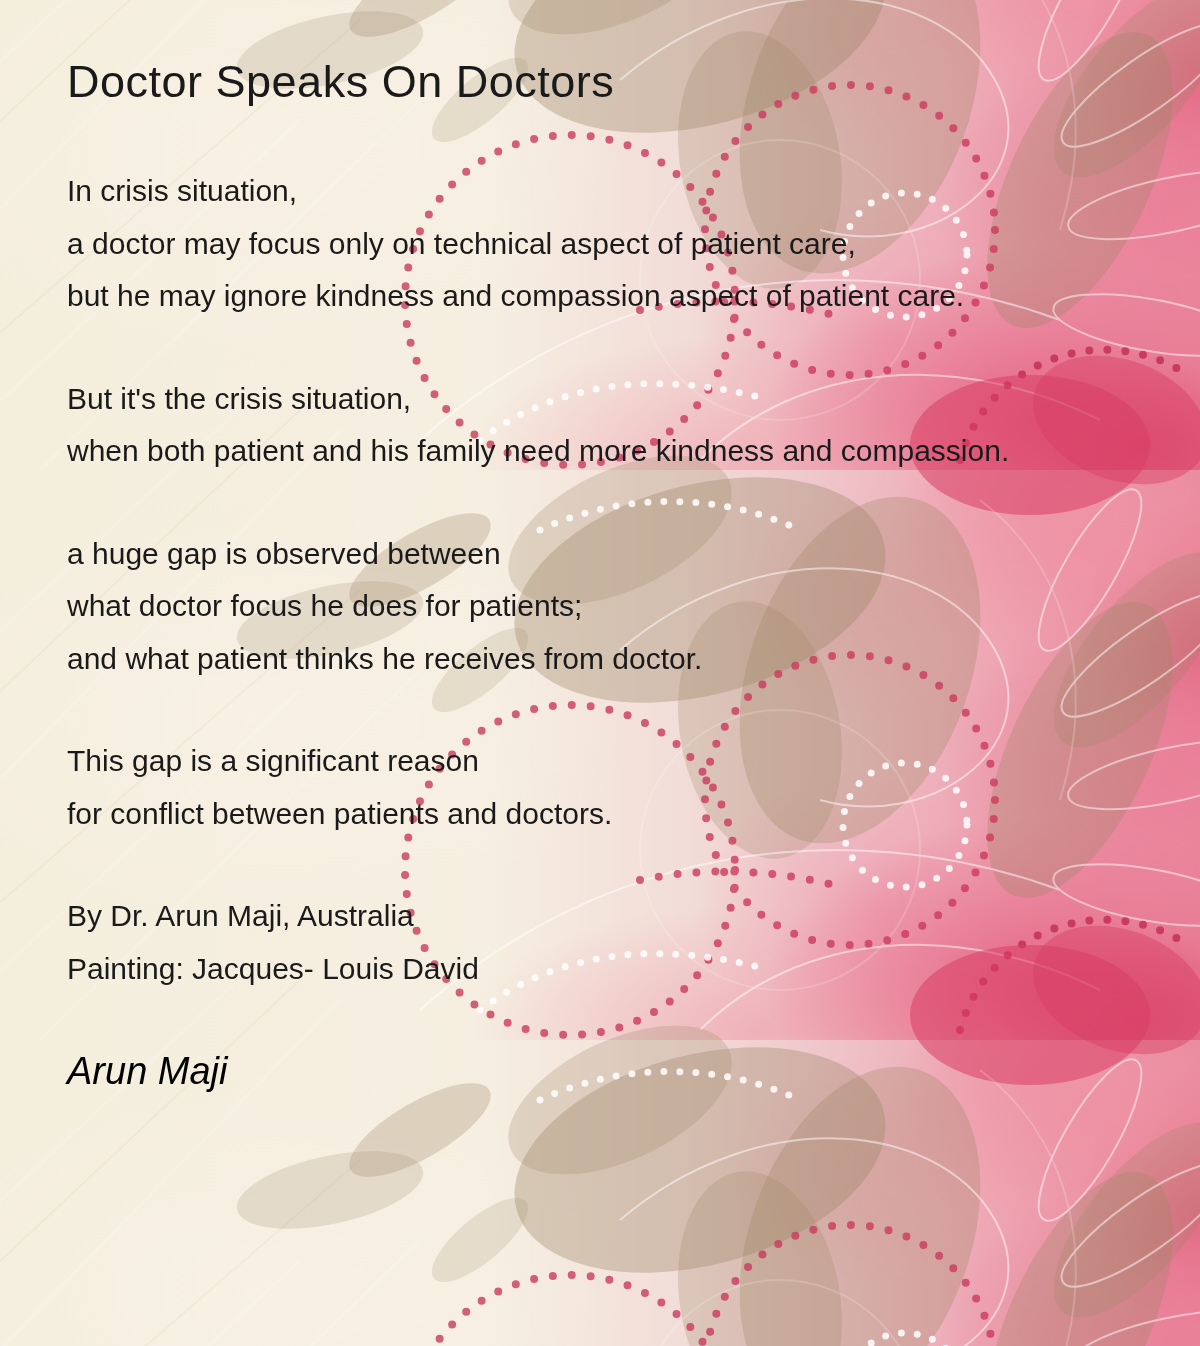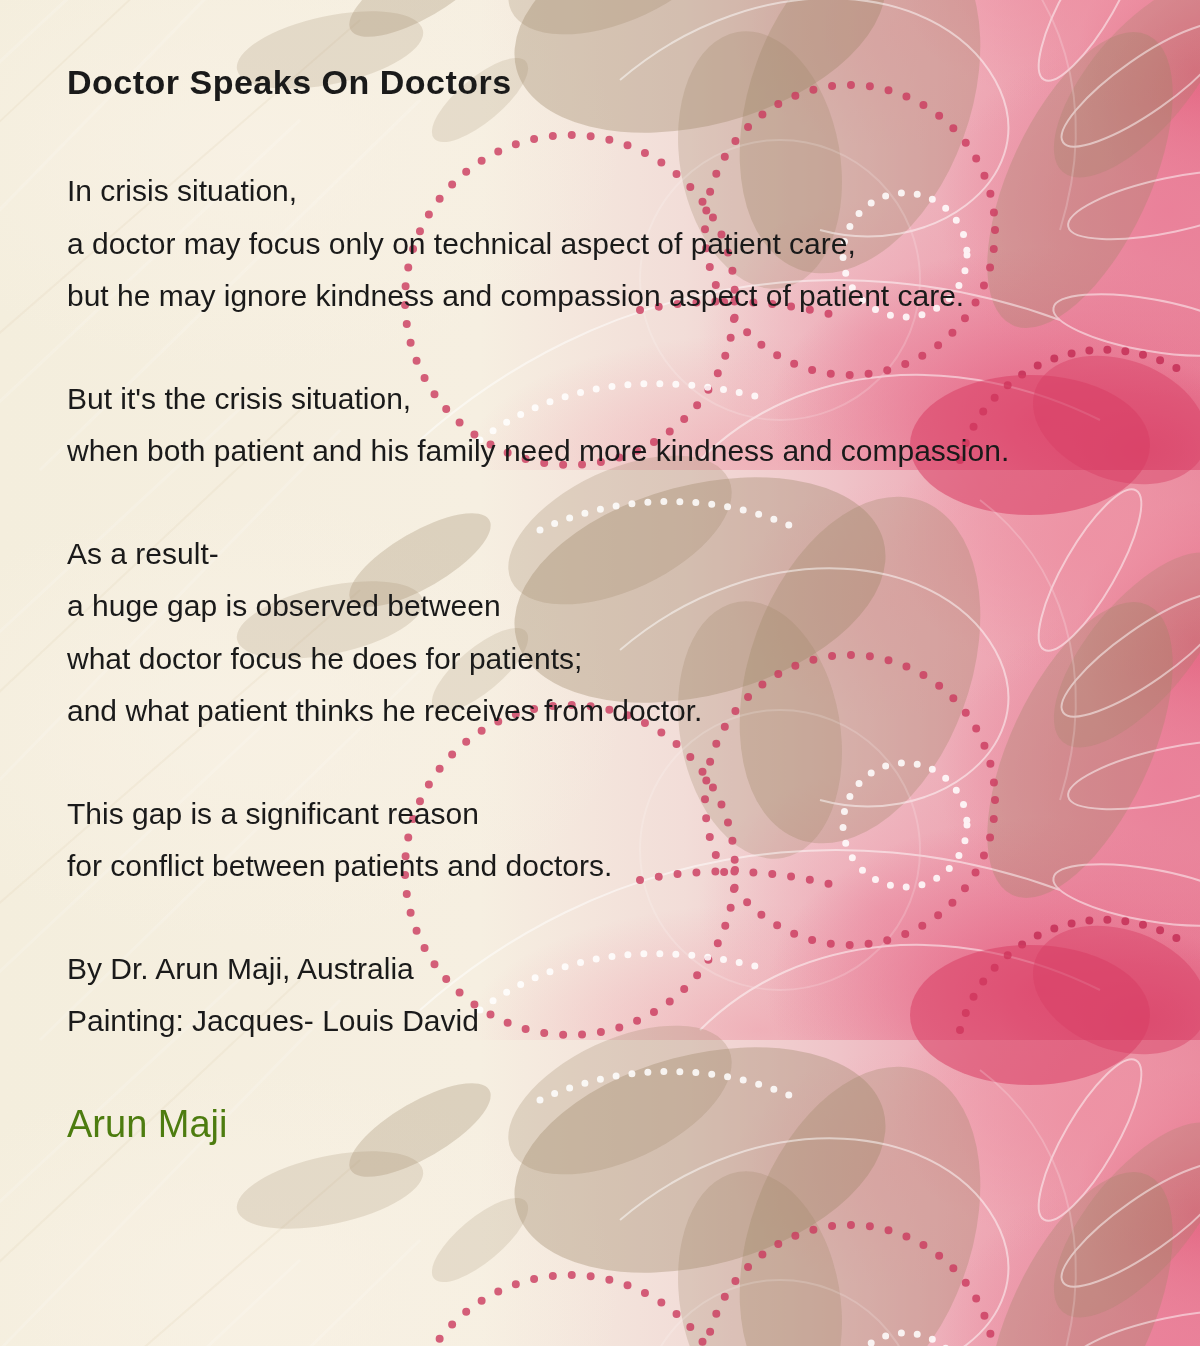--- a/index.html
+++ b/index.html
@@ -47,39 +47,40 @@
   .content {
     position: absolute;
     top: 0; left: 0;
     width: 1200px; height: 1346px;
     z-index: 2;
     padding: 52px 20px 0 67px;
     box-sizing: border-box;
     color: #1a1a1a;
   }
   .poem-title {
-    font-size: 34px;
+    font-size: 45px;
     line-height: 48px;
-    font-weight: bold;
+    font-weight: normal;
     margin: 6px 0 59px 0;
     letter-spacing: 0.5px;
   }
   .stanza { margin: 0 0 50px 0; }
   .line {
     font-size: 30px;
     line-height: 52.5px;
     font-weight: normal;
     white-space: nowrap;
   }
   .signature {
     margin-top: 50px;
     font-size: 38px;
     line-height: 52px;
+    font-style: italic;
     font-weight: normal;
-    color: #4d7c0f;
+    color: #000000;
   }
 </style>
 </head>
 <body>
 
 <div class="canvas">
 
   <div class="band band1"></div>
   <div class="band band2"></div>
   <div class="band band3"></div>
@@ -159,21 +160,20 @@
       <div class="line">a doctor may focus only on technical aspect of patient care,</div>
       <div class="line">but he may ignore kindness and compassion aspect of patient care.</div>
     </div>
 
     <div class="stanza">
       <div class="line">But it's the crisis situation,</div>
       <div class="line">when both patient and his family need more kindness and compassion.</div>
     </div>
 
     <div class="stanza">
-      <div class="line">As a result-</div>
       <div class="line">a huge gap is observed between</div>
       <div class="line">what doctor focus he does for patients;</div>
       <div class="line">and what patient thinks he receives from doctor.</div>
     </div>
 
     <div class="stanza">
       <div class="line">This gap is a significant reason</div>
       <div class="line">for conflict between patients and doctors.</div>
     </div>
 

